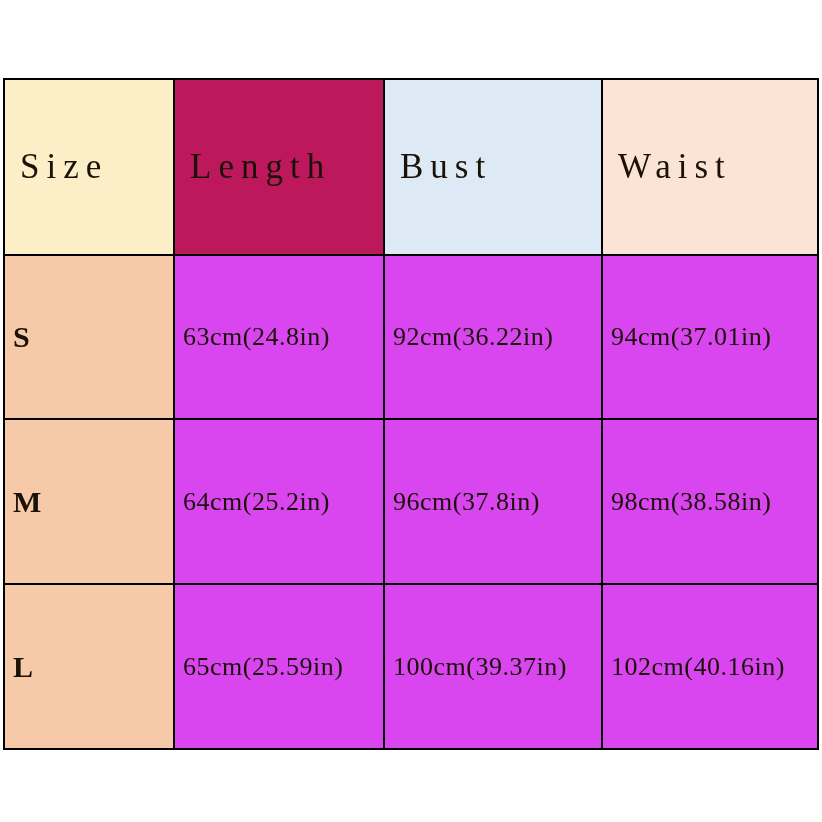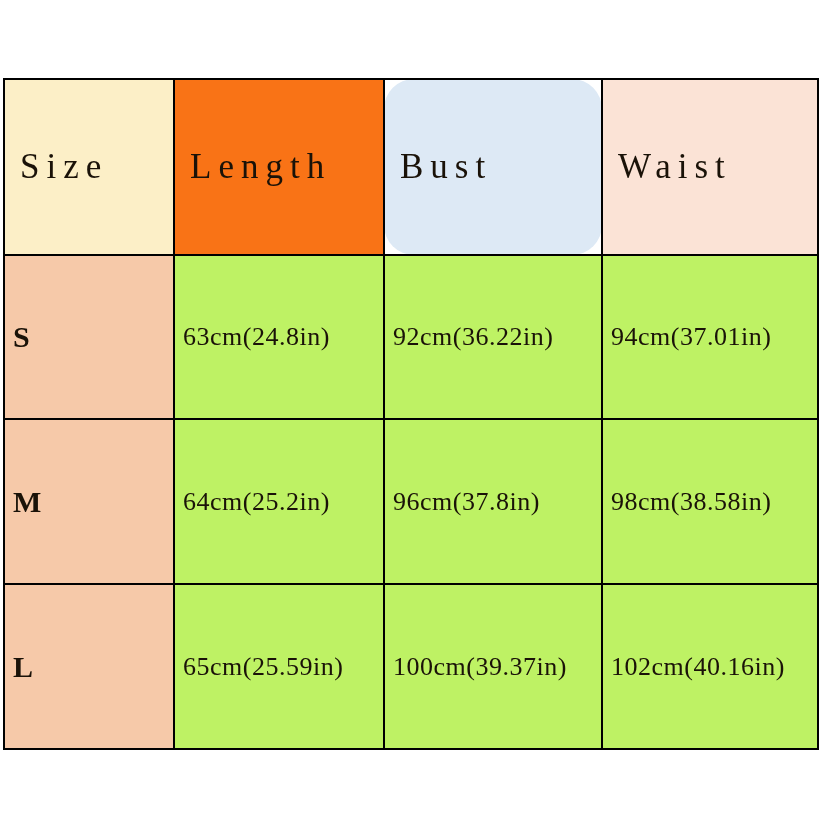--- a/index.html
+++ b/index.html
@@ -45,28 +45,28 @@
 
   
   tr.header-row td {
     height: 142px;
     font-size: 35px;
     letter-spacing: 7px;
     text-indent: 7px;
     font-weight: 400;
   }
   td.h-size   { background: #fcefc7; }
-  td.h-length { background: #f97316; }
-  td.h-bust   { background: #dde9f5; border-radius: 30px; }
+  td.h-length { background: #be185d; }
+  td.h-bust   { background: #dde9f5; }
   td.h-waist  { background: #fbe3d6; margin-top: 18px; }
 
   
   tr.data-row td {
     height: 132px;
-    background: #bef264;
+    background: #d946ef;
     font-size: 26px;
     letter-spacing: 0.5px;
   }
   tr.data-row td.size-cell {
     background: #f6c9a9;
     font-size: 30px;
     font-weight: 700;
     letter-spacing: 1px;
   }
 </style>

